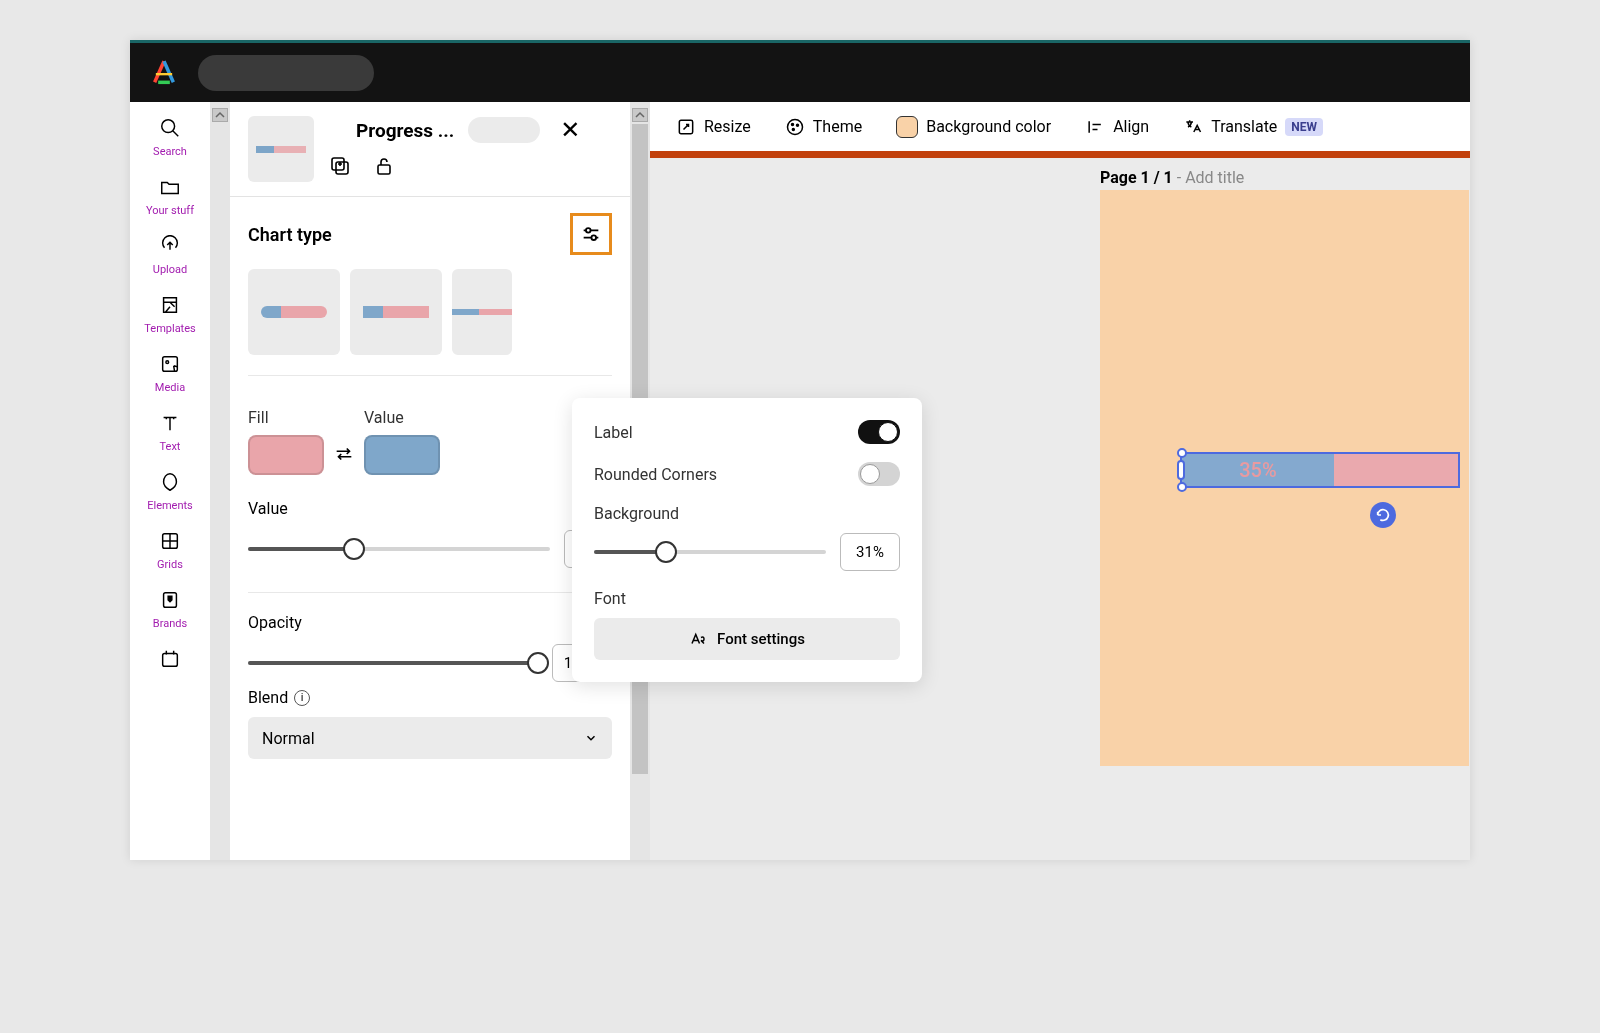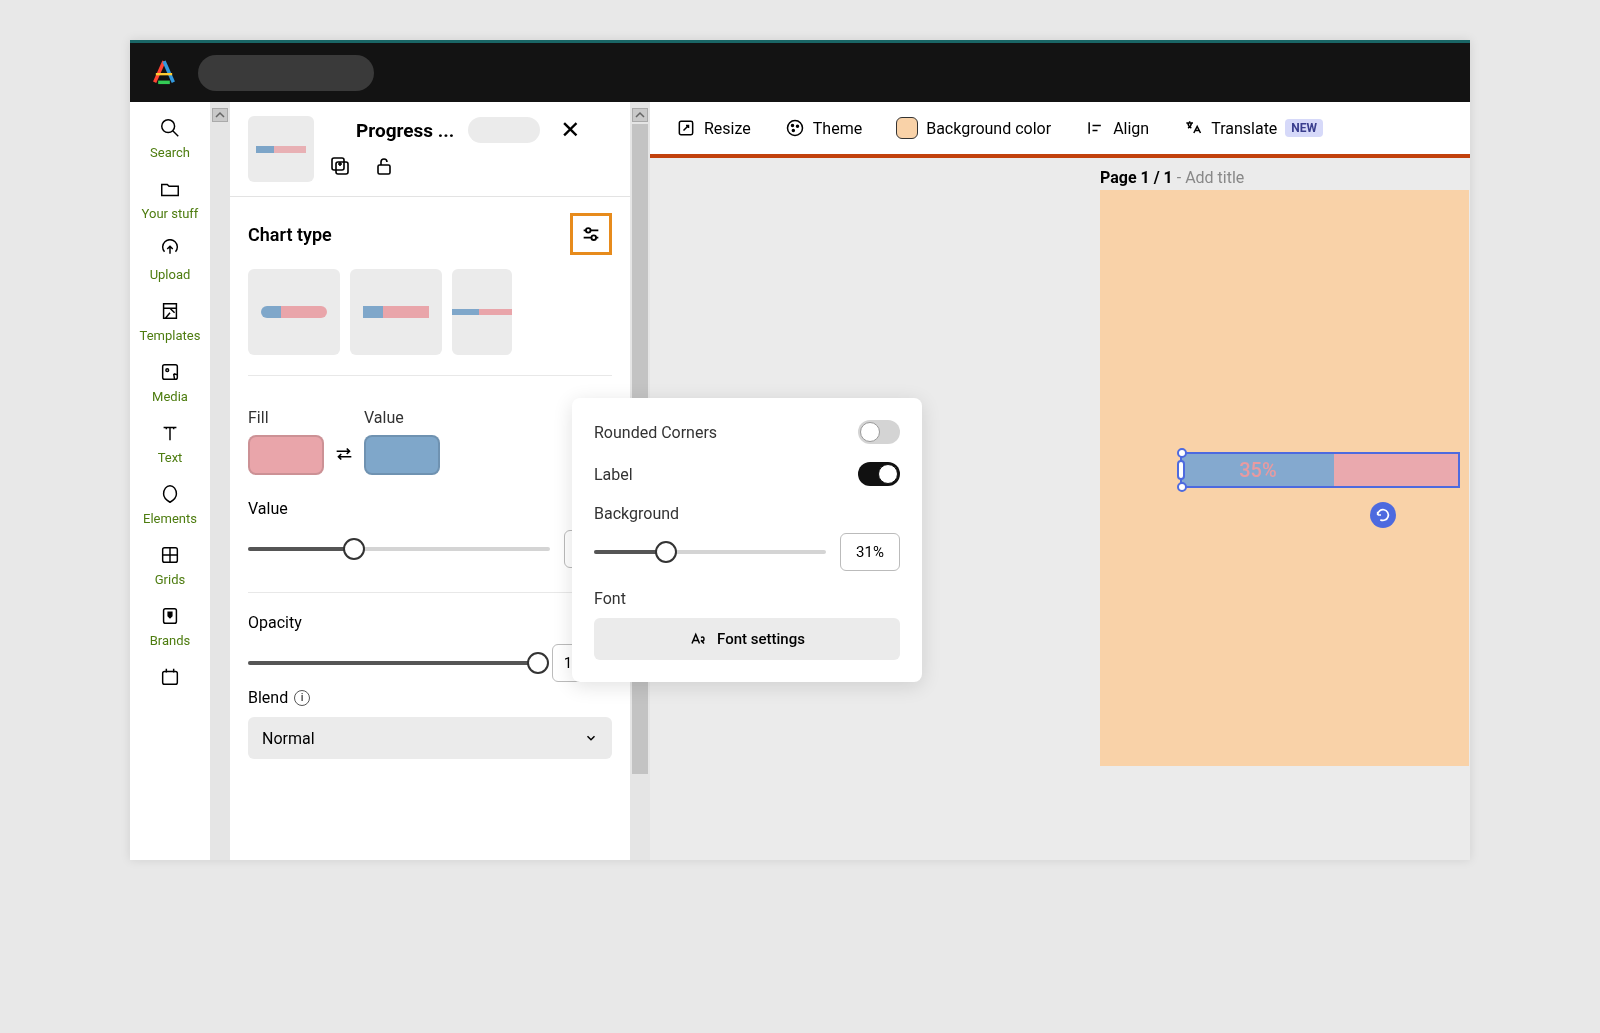--- a/index.html
+++ b/index.html
@@ -5,21 +5,21 @@
     * { box-sizing: border-box; margin: 0; padding: 0; }
     body { font-family: -apple-system, BlinkMacSystemFont, 'Segoe UI', Roboto, sans-serif; background: #e8e8e8; width: 1600px; height: 1033px; overflow: hidden; padding-top: 40px; }
     .app-frame { width: 1340px; margin: 0 auto; background: #fff; position: relative; height: 820px; overflow: hidden; box-shadow: 0 0 10px rgba(0,0,0,0.1); }
     .top-black-bar { background: #131313; height: 62px; border-top: 3px solid #1a6666; display: flex; align-items: center; padding-left: 20px; gap: 20px; }
     .logo-icon { width: 28px; height: 28px; }
     .search-pill { width: 176px; height: 36px; background: #3a3a3a; border-radius: 20px; }
     .content-area { display: flex; height: calc(100% - 62px); position: relative; }
     .left-rail { width: 80px; background: #fff; display: flex; flex-direction: column; align-items: center; padding-top: 15px; gap: 18px; }
     .rail-item { display: flex; flex-direction: column; align-items: center; gap: 6px; cursor: pointer; width: 100%; }
     .rail-icon { width: 22px; height: 22px; stroke: #000; stroke-width: 1.6; fill: none; }
-    .rail-label { font-size: 13px; color: #4d7c0f; }
+    .rail-label { font-size: 11px; color: #a21caf; }
     .scrollbar-gutter { width: 20px; background: #e5e5e5; display: flex; justify-content: center; padding-top: 6px; }
     .scroll-handle { width: 16px; height: 14px; background: #c9c9c9; border: 1px solid #aaa; display: flex; align-items: center; justify-content: center; }
     .prop-panel { width: 400px; background: #fff; display: flex; flex-direction: column; position: relative; }
     .panel-head { padding: 14px 18px; display: flex; align-items: flex-start; gap: 14px; }
     .thumb-box { width: 66px; height: 66px; background: #ebebeb; border-radius: 6px; display: flex; align-items: center; justify-content: center; }
     .thumb-bar { width: 50px; height: 7px; display: flex; }
     .thumb-bar-a { background: #7da5c8; width: 35%; }
     .thumb-bar-b { background: #e8b0b4; width: 65%; }
     .panel-title-wrap { flex: 1; display: flex; flex-direction: column; gap: 10px; }
     .title-row { display: flex; align-items: center; gap: 14px; }
@@ -64,21 +64,21 @@
     .pop-lbl { font-size: 16px; color: #333; }
     .toggle { width: 42px; height: 24px; border-radius: 12px; position: relative; cursor: pointer; }
     .toggle.on { background: #111; }
     .toggle.off { background: #d4d4d4; }
     .toggle-knob { position: absolute; top: 2px; width: 20px; height: 20px; background: #fff; border-radius: 50%; }
     .toggle.on .toggle-knob { right: 2px; border: 1.5px solid #111; }
     .toggle.off .toggle-knob { left: 2px; border: 1.5px solid #999; }
     .thickness-slider-row { display: flex; align-items: center; gap: 14px; margin-top: 10px; margin-bottom: 18px; }
     .font-settings-btn { width: 100%; height: 42px; background: #ebebeb; border-radius: 6px; cursor: pointer; display: flex; align-items: center; justify-content: center; gap: 10px; font-size: 15px; font-weight: 500; margin-top: 10px;}
     .canvas-area { flex: 1; background: #ebebeb; position: relative; }
-    .canvas-toolbar { height: 56px; background: #fff; display: flex; align-items: center; padding: 0 26px; gap: 34px; border-bottom: 4px solid #c2410c; position: absolute; top: 0; left: 0; right: 0; }
+    .canvas-toolbar { height: 56px; background: #fff; display: flex; align-items: center; padding: 0 26px; gap: 34px; border-bottom: 7px solid #c2410c; position: absolute; top: 0; left: 0; right: 0; }
     .tb-item { display: flex; align-items: center; gap: 8px; cursor: pointer; font-size: 16px; }
     .tb-icon { width: 20px; height: 20px; stroke: #000; stroke-width: 1.8; fill: none; }
     .bg-color-swatch { width: 22px; height: 22px; background: #f9d2a8; border-radius: 6px; border: 1.5px solid #333; }
     .new-badge { background: #d6d9f9; color: #3a3e8e; font-size: 12px; font-weight: 700; padding: 2px 6px; border-radius: 4px; }
     .canvas-content { position: absolute; top: 56px; left: 0; right: 0; bottom: 0; }
     .page-label { position: absolute; left: 450px; top: 10px; font-size: 16px; }
     .page-label .bold { font-weight: 700; }
     .page-label .grey { color: #888; }
     .artboard { position: absolute; left: 450px; top: 32px; width: 369px; height: 576px; background: #f9d2a8; }
     .progress-widget { position: absolute; left: 80px; top: 262px; width: 280px; height: 36px; border: 2px solid #4d6adf; display: flex; }
@@ -361,28 +361,28 @@
             <svg width="16" height="16" viewBox="0 0 24 24" fill="none" stroke="#fff" stroke-width="2.5">
                 <path d="M4 12 A8 8 0 1 1 8 19 M4 12 L4 7 M4 12 L9 12"></path>
               </svg>
           </div>
         </div>
       </div>
     </div>
 
     <div class="popover">
       <div class="pop-row">
+        <span class="pop-lbl">Label</span>
+        <div class="toggle on">
+            <div class="toggle-knob"></div>
+          </div>
+      </div>
+      <div class="pop-row">
         <span class="pop-lbl">Rounded Corners</span>
         <div class="toggle off">
-            <div class="toggle-knob"></div>
-          </div>
-      </div>
-      <div class="pop-row">
-        <span class="pop-lbl">Label</span>
-        <div class="toggle on">
             <div class="toggle-knob"></div>
           </div>
       </div>
       <div class="pop-lbl">Background</div>
       <div class="thickness-slider-row">
         <div class="slider">
           <div class="slider-track-bg"></div>
           <div class="slider-track-fill" style="width:31%"></div>
           <div class="slider-thumb" style="left:31%"></div>
         </div>

